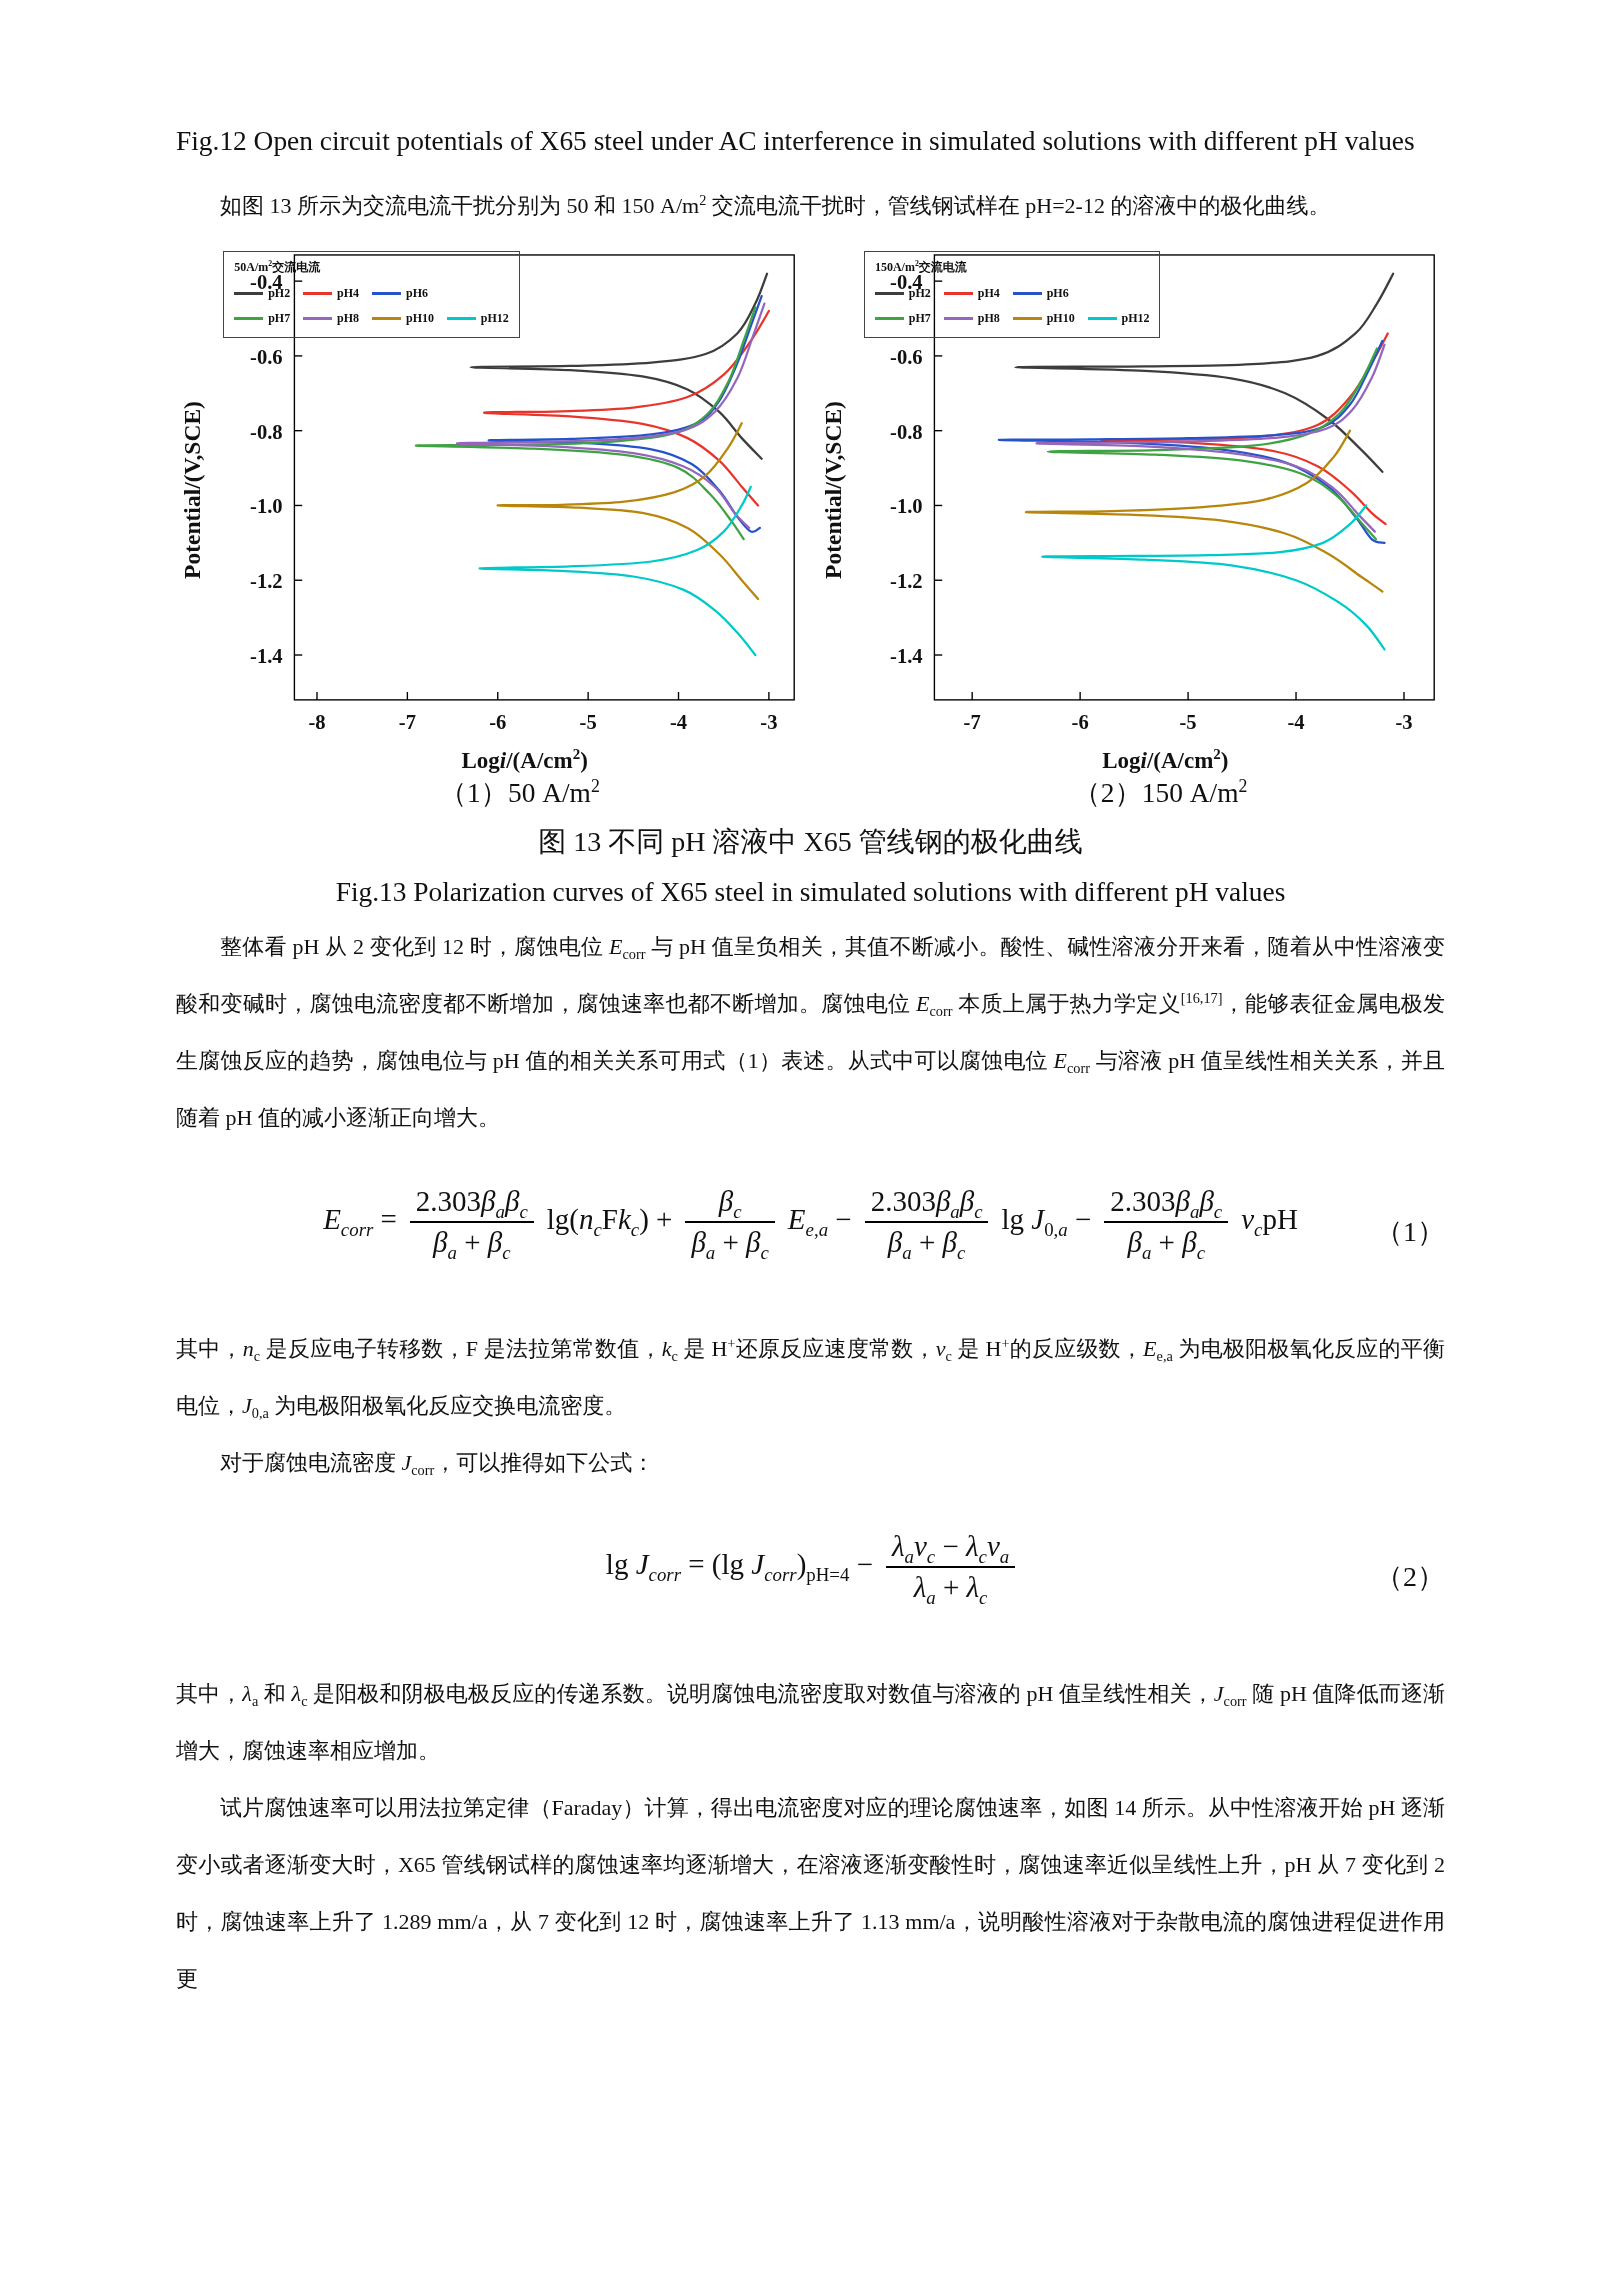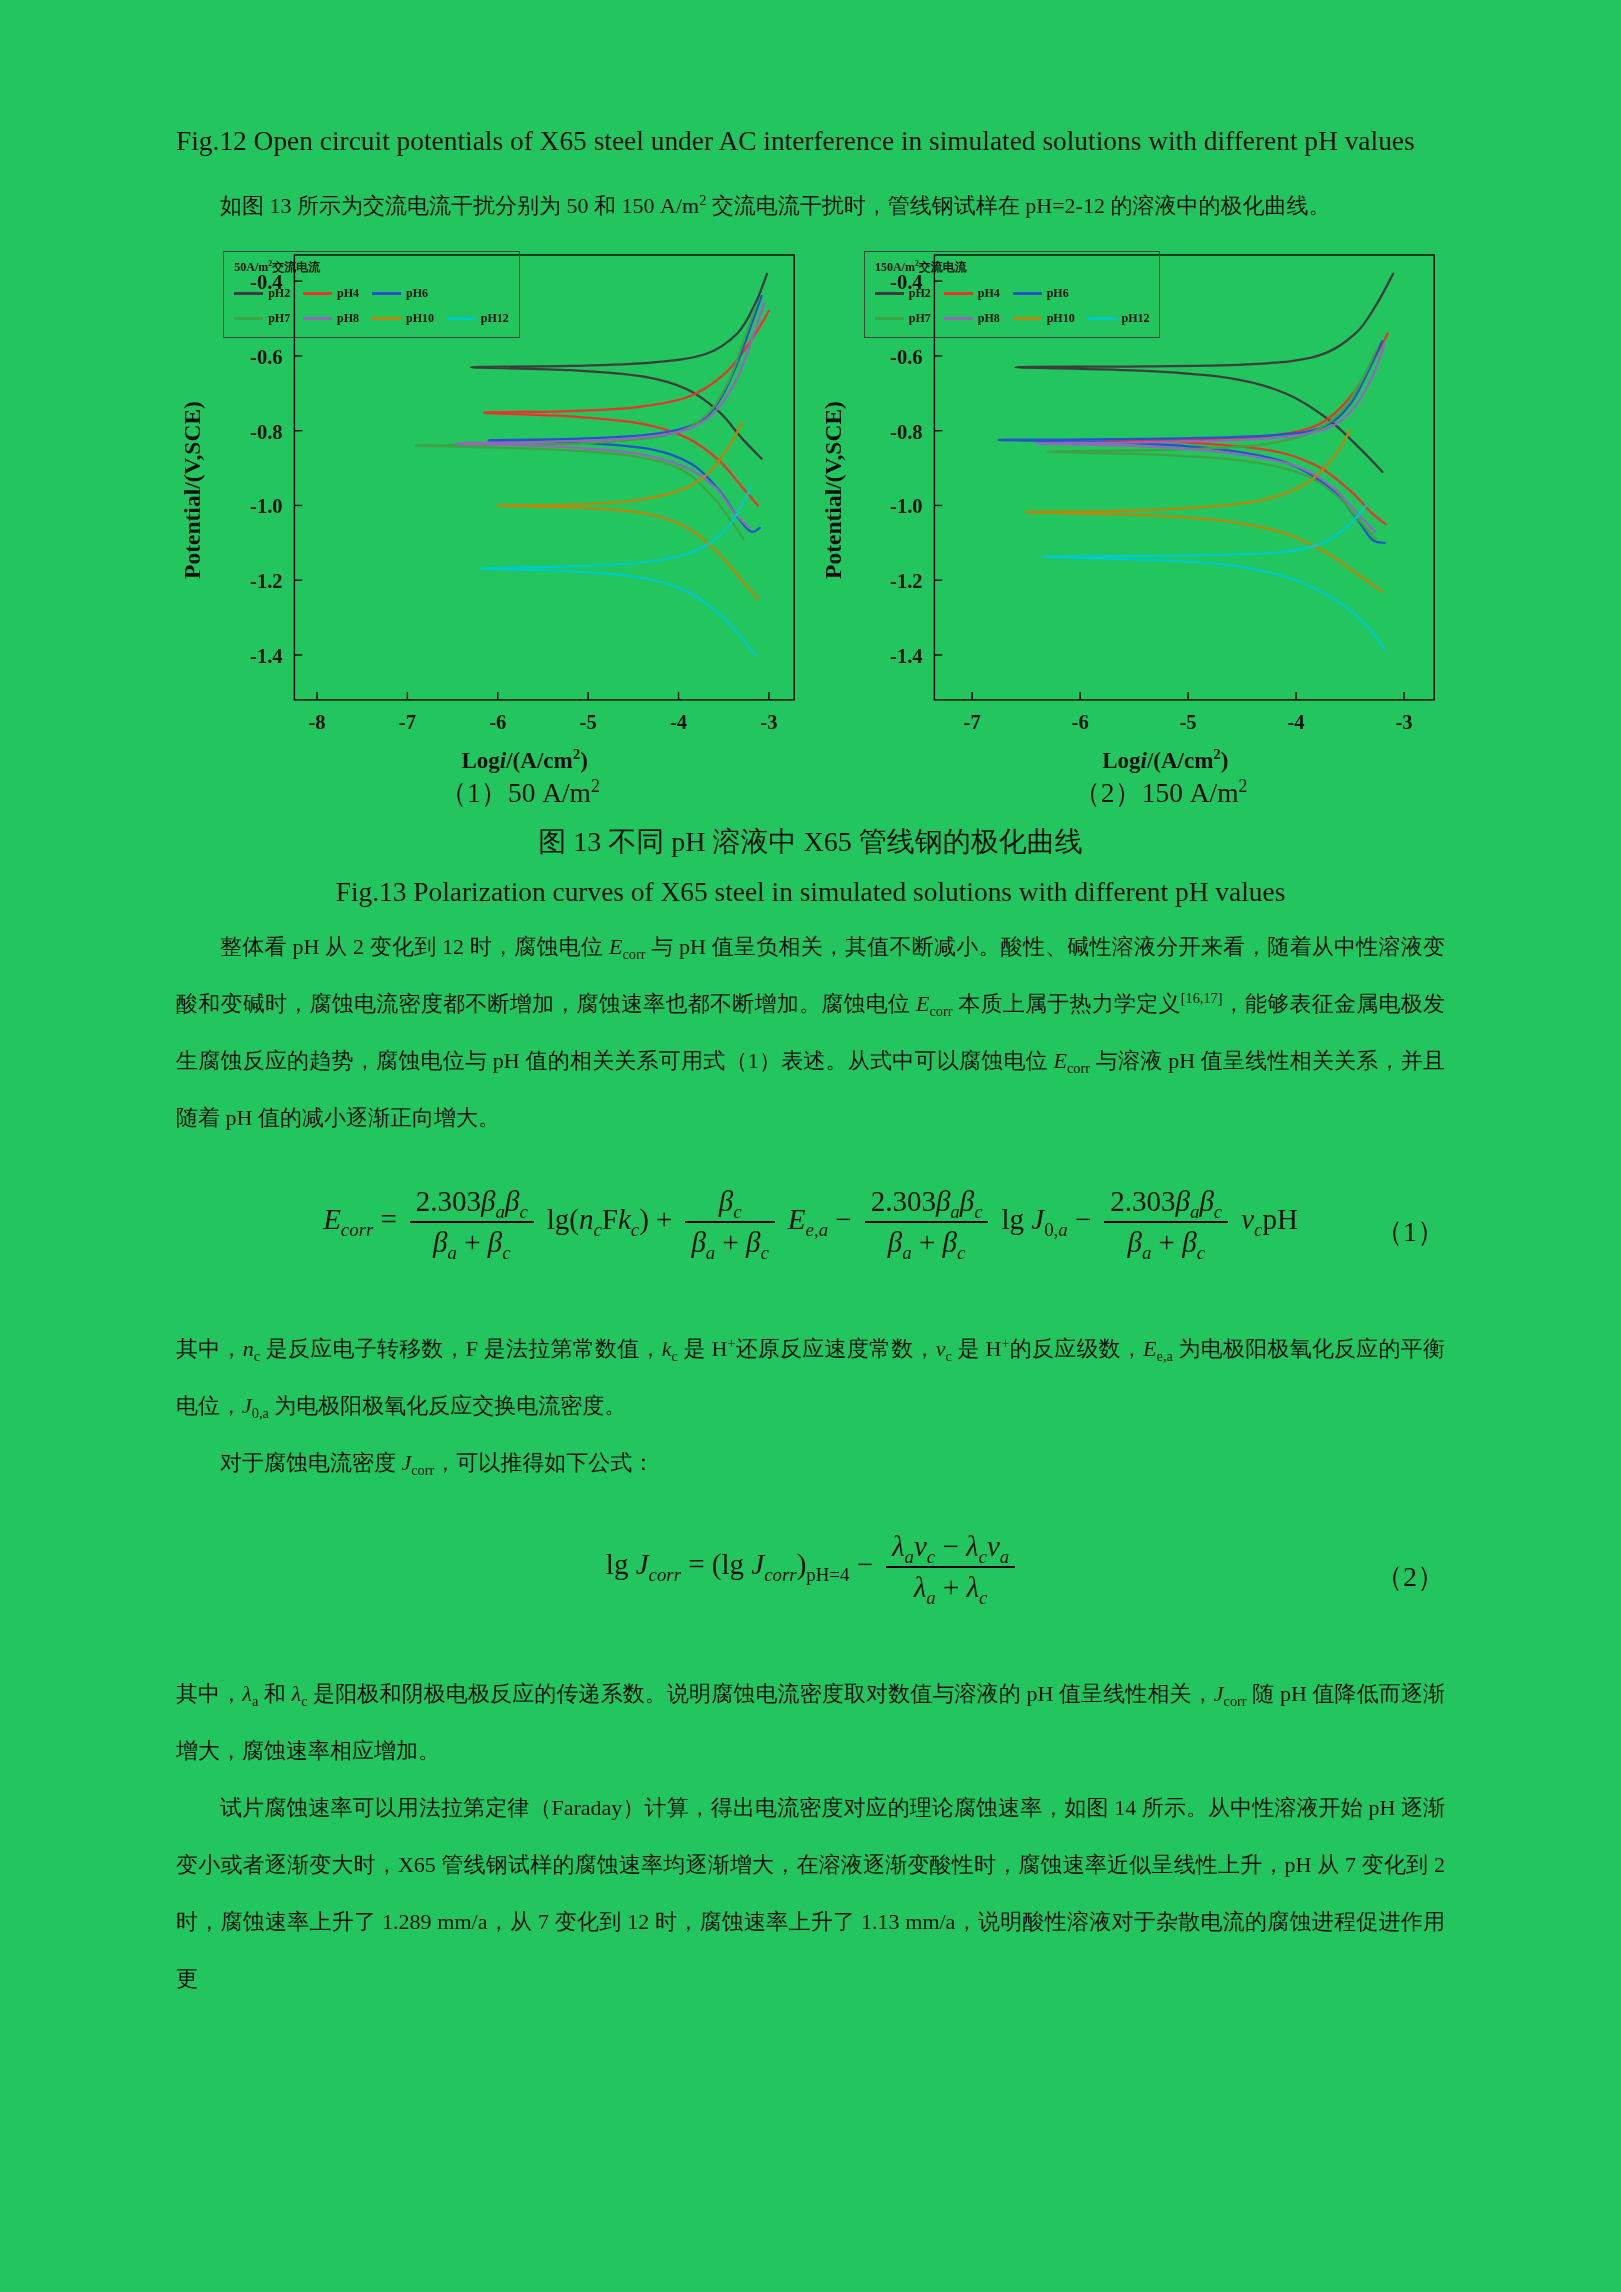--- a/index.html
+++ b/index.html
@@ -1,17 +1,17 @@
 <!DOCTYPE html>
 <html><head>
 <meta charset="utf-8">
 <style>
   html,body{margin:0;padding:0;background:#888;}
   .page{
-    width:1621px;height:2293px;background:#22c55e;margin:0 auto;position:relative;
+    width:1621px;height:2293px;background:#ffffff;margin:0 auto;position:relative;
     font-family:"Liberation Serif","DejaVu Serif",serif;color:#111;overflow:hidden;
     box-sizing:border-box;padding:120px 176px 0 176px;
   }
   sub,sup{font-size:65%;line-height:0;}
   .cap-line{font-size:27.4px;margin:0 0 13.7px 0;line-height:43px;}
   .body{font-size:22px;line-height:57px;text-align:justify;margin:0;}
   .indent{text-indent:2em;}
   .center-cap{font-size:28px;line-height:51px;text-align:center;margin:0;}
   .center-cap.en{font-size:27.4px;}
 

